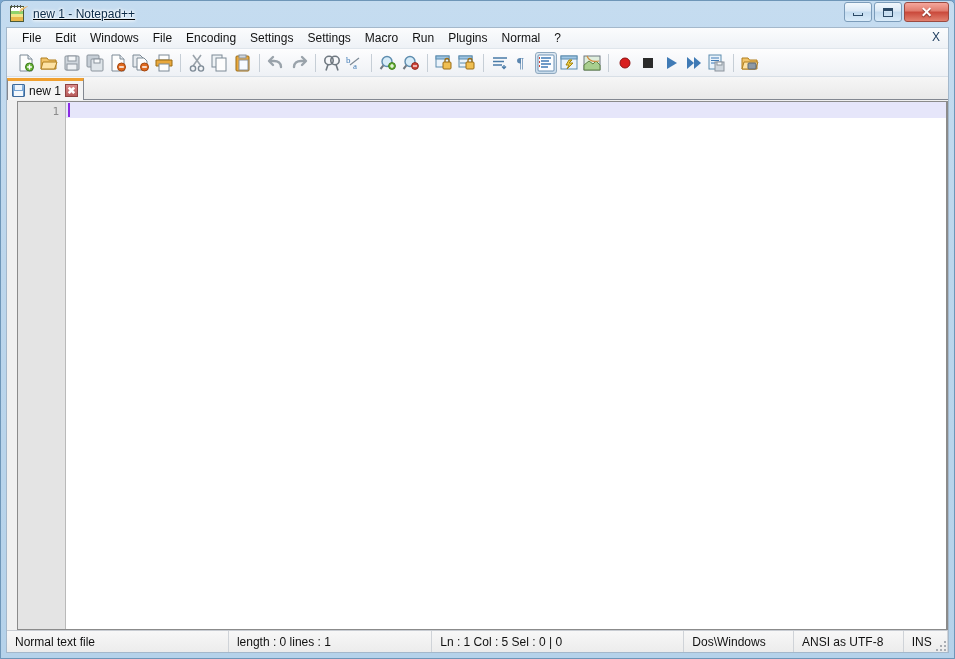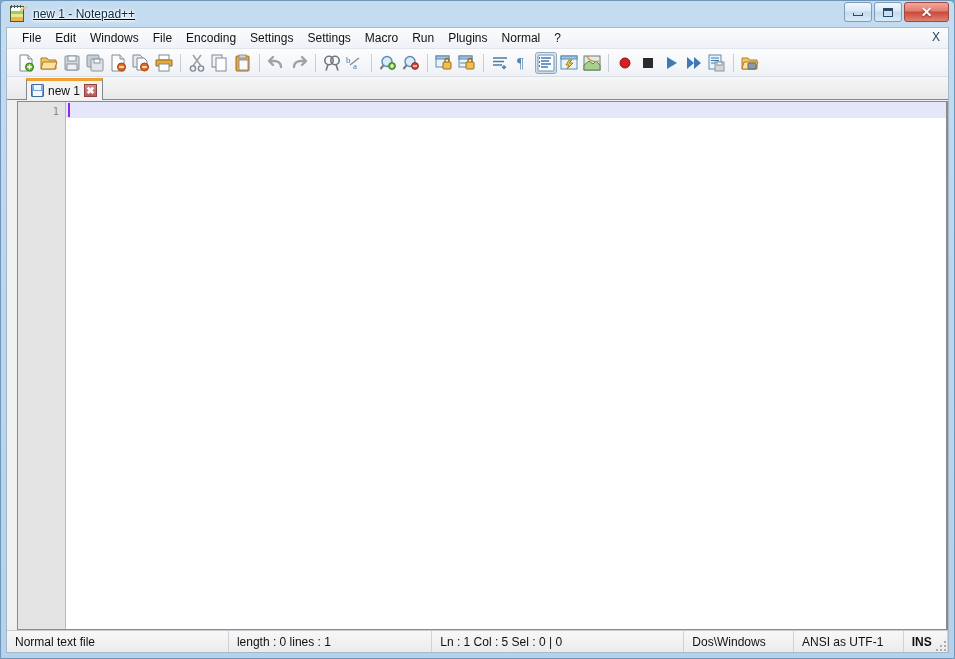--- a/index.html
+++ b/index.html
@@ -116,21 +116,21 @@
     border: 1px solid #8fa9bf; border-radius: 3px;
   }
   .tbsep { width: 1px; height: 18px; background: #c6ced6; margin: 0 4px; }
   .tb svg { display: block; }
 
   
   #tabbar {
     height: 23px; flex: 0 0 23px;
     background: linear-gradient(to bottom,#f6f6f6,#e9e9e9);
     display: flex; align-items: flex-end;
-    padding-left: 19px;
+    padding-left: 0;
     border-bottom: 1px solid #828790;
   }
   #tab-active {
     height: 22px;
     display: flex; align-items: center; gap: 4px;
     padding: 0 5px 0 4px;
     background: #f4f4f4;
     border: 1px solid #828790;
     border-bottom: none;
     border-top: 3px solid #f0a030;
@@ -211,21 +211,21 @@
     height: 100%; display: flex; align-items: center;
     padding: 0 8px; white-space: nowrap;
     border-right: 1px solid #cfd3d8;
   }
   .sb-cell:last-child { border-right: none; }
   #sb-type { width: 227px; }
   #sb-len  { width: 208px; }
   #sb-pos  { width: 258px; }
   #sb-eol  { width: 112px; }
   #sb-enc  { width: 112px; }
-  #sb-ins  { width: 45px; font-weight: bold; }
+  #sb-ins  { width: 45px; }
   #grip {
     position: absolute; right: 2px; bottom: 1px; width: 14px; height: 14px;
   }
   #grip i {
     position: absolute; width: 2px; height: 2px; background: #a9adb3;
   }
 </style>
 </head>
 <body>
 
@@ -537,21 +537,21 @@
         <div id="caret"></div>
       </div>
       <div id="editor-right-edge"></div>
     </div>
 
     <div id="statusbar">
       <div class="sb-cell" id="sb-type">Normal text file</div>
       <div class="sb-cell" id="sb-len">length : 0   lines : 1</div>
       <div class="sb-cell" id="sb-pos">Ln : 1    Col : 5    Sel : 0 | 0</div>
       <div class="sb-cell" id="sb-eol">Dos\Windows</div>
-      <div class="sb-cell" id="sb-enc">ANSI as UTF-1</div>
+      <div class="sb-cell" id="sb-enc">ANSI as UTF-8</div>
       <div class="sb-cell" id="sb-ins">INS</div>
       <div id="grip">
         <i style="right:0;bottom:0"></i>
           <i style="right:4px;bottom:0"></i>
           <i style="right:8px;bottom:0"></i>
         <i style="right:0;bottom:4px"></i>
           <i style="right:4px;bottom:4px"></i>
         <i style="right:0;bottom:8px"></i>
       </div>
     </div>

